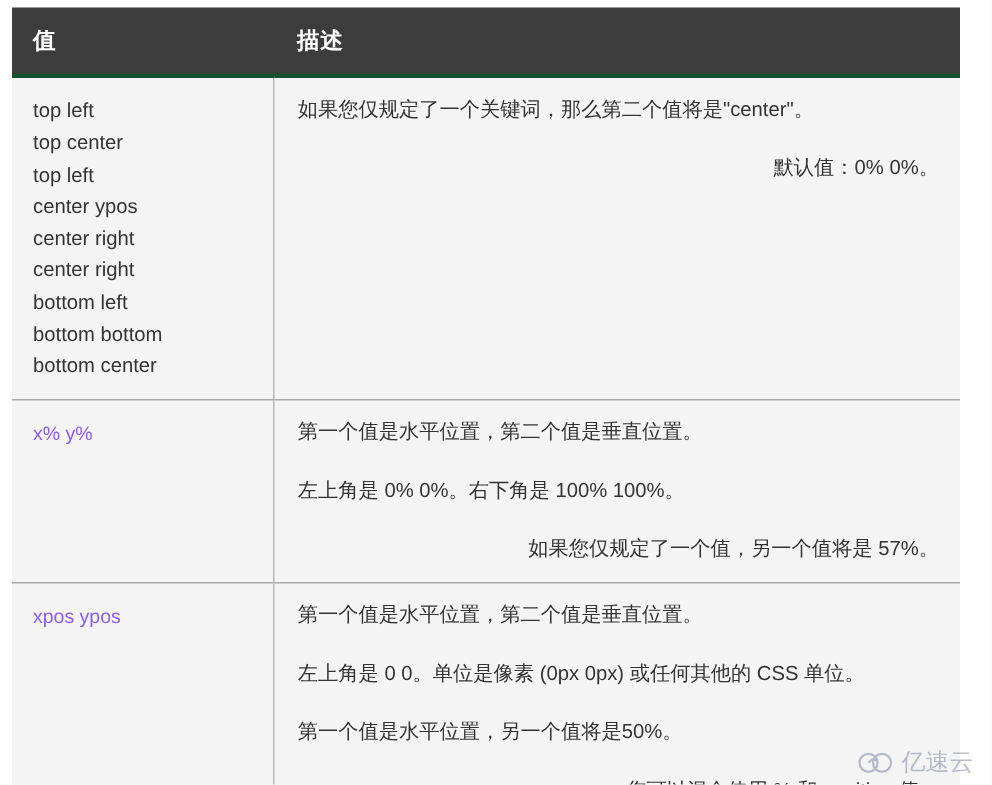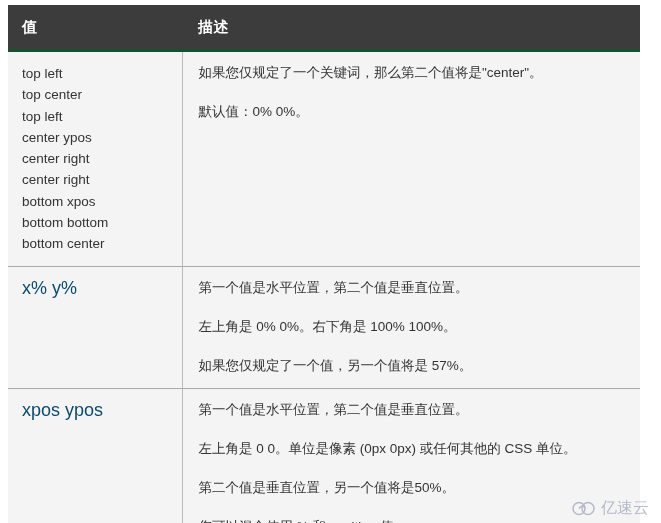--- a/index.html
+++ b/index.html
@@ -84,33 +84,34 @@
   }
   .kw-list li {
     line-height: 21.3px;
     font-size: 13.5px;
     color: #333333;
     white-space: nowrap;
   }
 
   .val-token {
     line-height: 21px;
-    font-size: 18px;
-    color: #0c4a6e;
+    font-size: 13px;
+    color: #8b5cf6;
     white-space: nowrap;
   }
 
   .desc-p {
     margin: 0 0 20px 0;
     line-height: 19px;
     font-size: 13.5px;
     color: #333333;
   }
   .desc-p:last-child {
     margin-bottom: 2px;
+    text-align: right;
   }
 
   
   .watermark {
     position: absolute;
     right: 12px;
     bottom: 6px;
     display: flex;
     align-items: center;
     gap: 4px;
@@ -151,21 +152,21 @@
 
         <tr>
           <td class="cell-value">
             <ul class="kw-list">
               <li>top left</li>
               <li>top center</li>
               <li>top left</li>
               <li>center ypos</li>
               <li>center right</li>
               <li>center right</li>
-              <li>bottom xpos</li>
+              <li>bottom left</li>
               <li>bottom bottom</li>
               <li>bottom center</li>
             </ul>
           </td>
           <td class="cell-desc">
             <p class="desc-p">如果您仅规定了一个关键词，那么第二个值将是"center"。</p>
             <p class="desc-p">默认值：0% 0%。</p>
           </td>
         </tr>
 
@@ -180,21 +181,21 @@
           </td>
         </tr>
 
         <tr>
           <td class="cell-value">
             <div class="val-token">xpos ypos</div>
           </td>
           <td class="cell-desc">
             <p class="desc-p">第一个值是水平位置，第二个值是垂直位置。</p>
             <p class="desc-p">左上角是 0 0。单位是像素 (0px 0px) 或任何其他的 CSS 单位。</p>
-            <p class="desc-p">第二个值是垂直位置，另一个值将是50%。</p>
+            <p class="desc-p">第一个值是水平位置，另一个值将是50%。</p>
             <p class="desc-p">您可以混合使用 % 和 position 值。</p>
           </td>
         </tr>
 
       </tbody>
     </table>
   </div>
 
   <div class="watermark">
     <span class="wm-icon">

